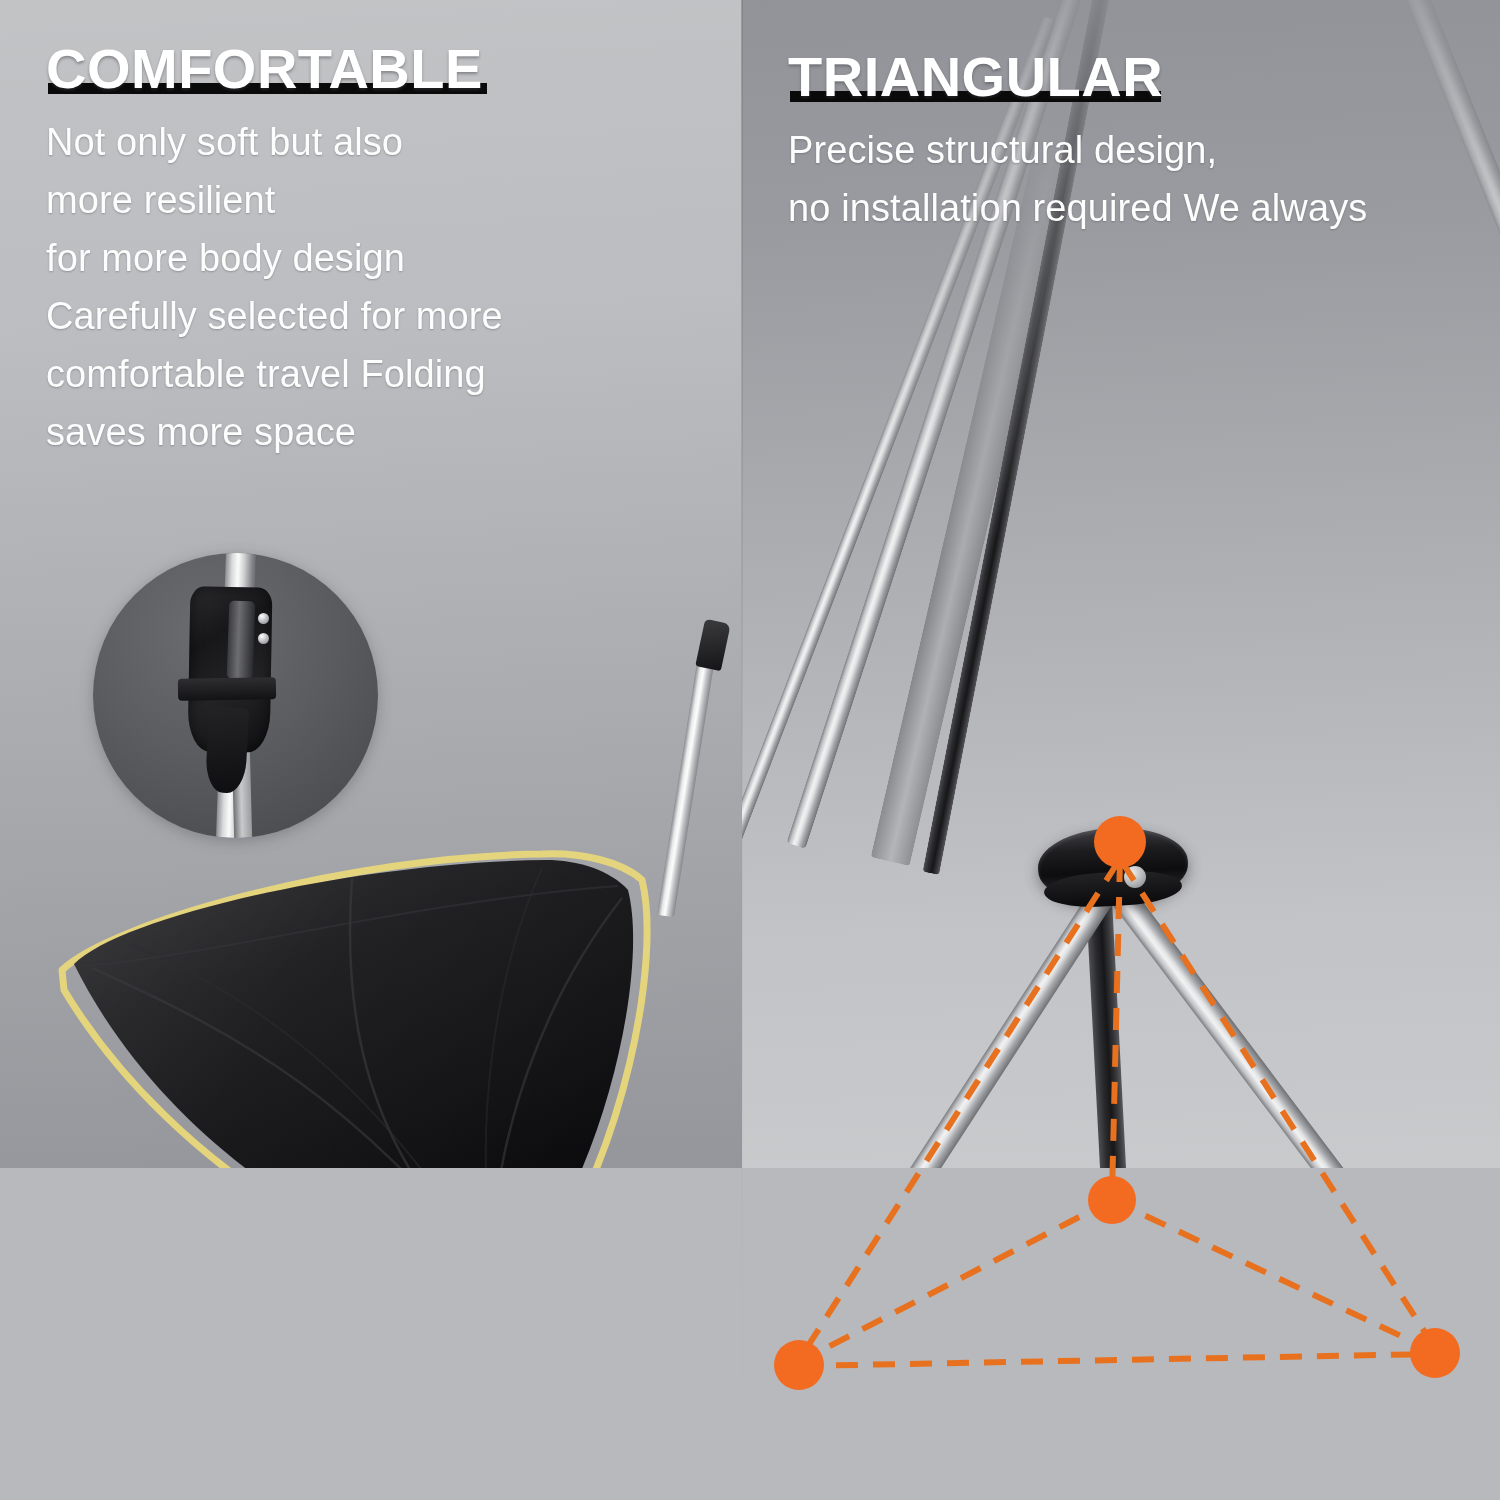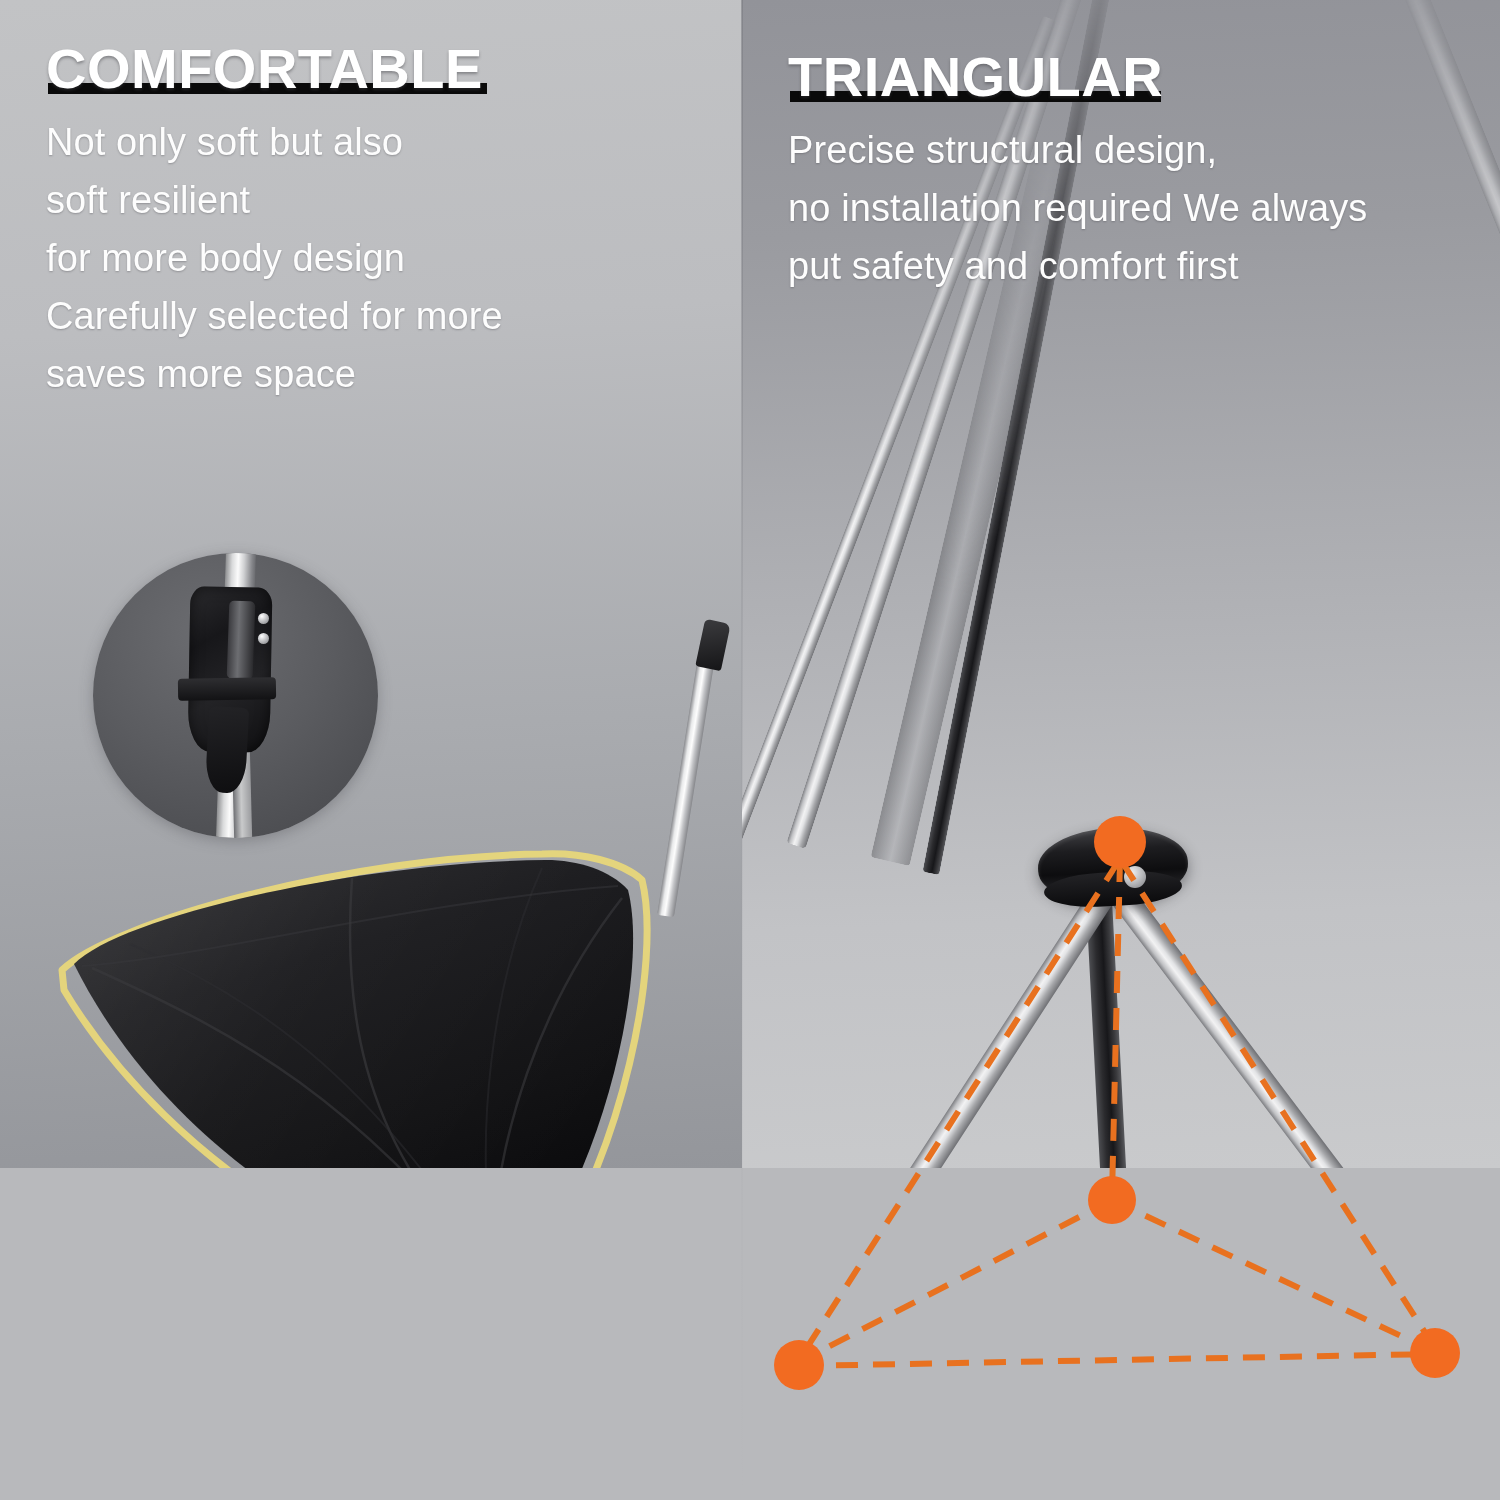--- a/index.html
+++ b/index.html
@@ -276,23 +276,24 @@
       <div class="inset-tail"></div>
     </div>
 
     <div class="copy copy-left">
       <div class="headline">
         <span class="rule"></span>
         <span>COMFORTABLE</span>
       </div>
       <div class="body-copy">
         <div class="line">Not only soft but also</div>
-        <div class="line">soft resilient</div>
+        <div class="line">more resilient</div>
         <div class="line">for more body design</div>
         <div class="line">Carefully selected for more</div>
+        <div class="line">comfortable travel Folding</div>
         <div class="line">saves more space</div>
       </div>
     </div>
   </div>
 
   <div class="panel panel-right">
 
     <div class="ground-shadow" style="left:30px;"></div>
 
     <div class="tripod">
@@ -317,21 +318,20 @@
     </div>
 
     <div class="copy" style="left:46px; top:48px; width:700px;">
       <div class="headline headline-right">
         <span class="rule"></span>
         <span>TRIANGULAR</span>
       </div>
       <div class="body-copy">
         <div class="line">Precise structural design,</div>
         <div class="line">no installation required We always</div>
-        <div class="line">put safety and comfort first</div>
       </div>
     </div>
   </div>
 
   <div class="panel-divider"></div>
 
   <svg class="guides" viewBox="0 0 1500 1500">
     <g stroke="#E8711F" stroke-width="6" stroke-linecap="butt" stroke-dasharray="22 15" fill="none">
 
       <line x1="1120" y1="860" x2="1112" y2="1196"></line>

